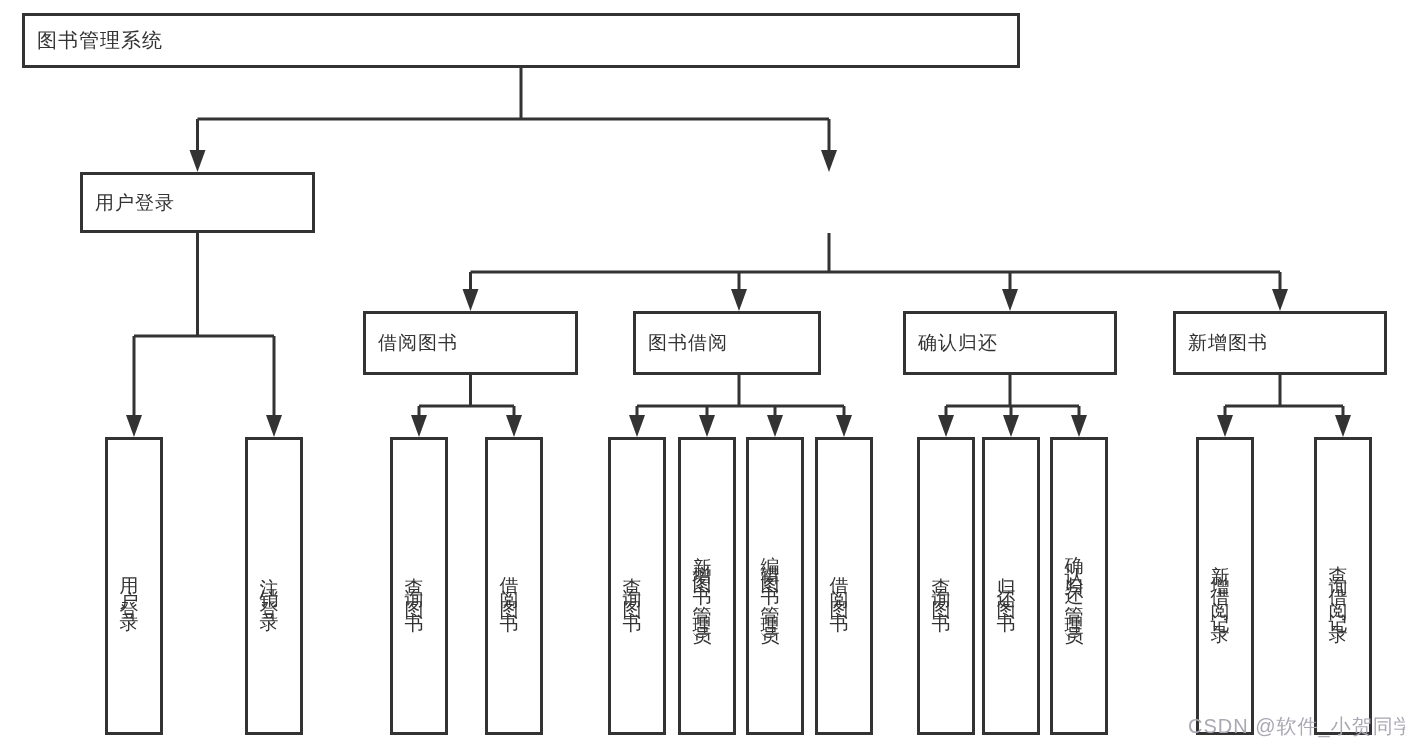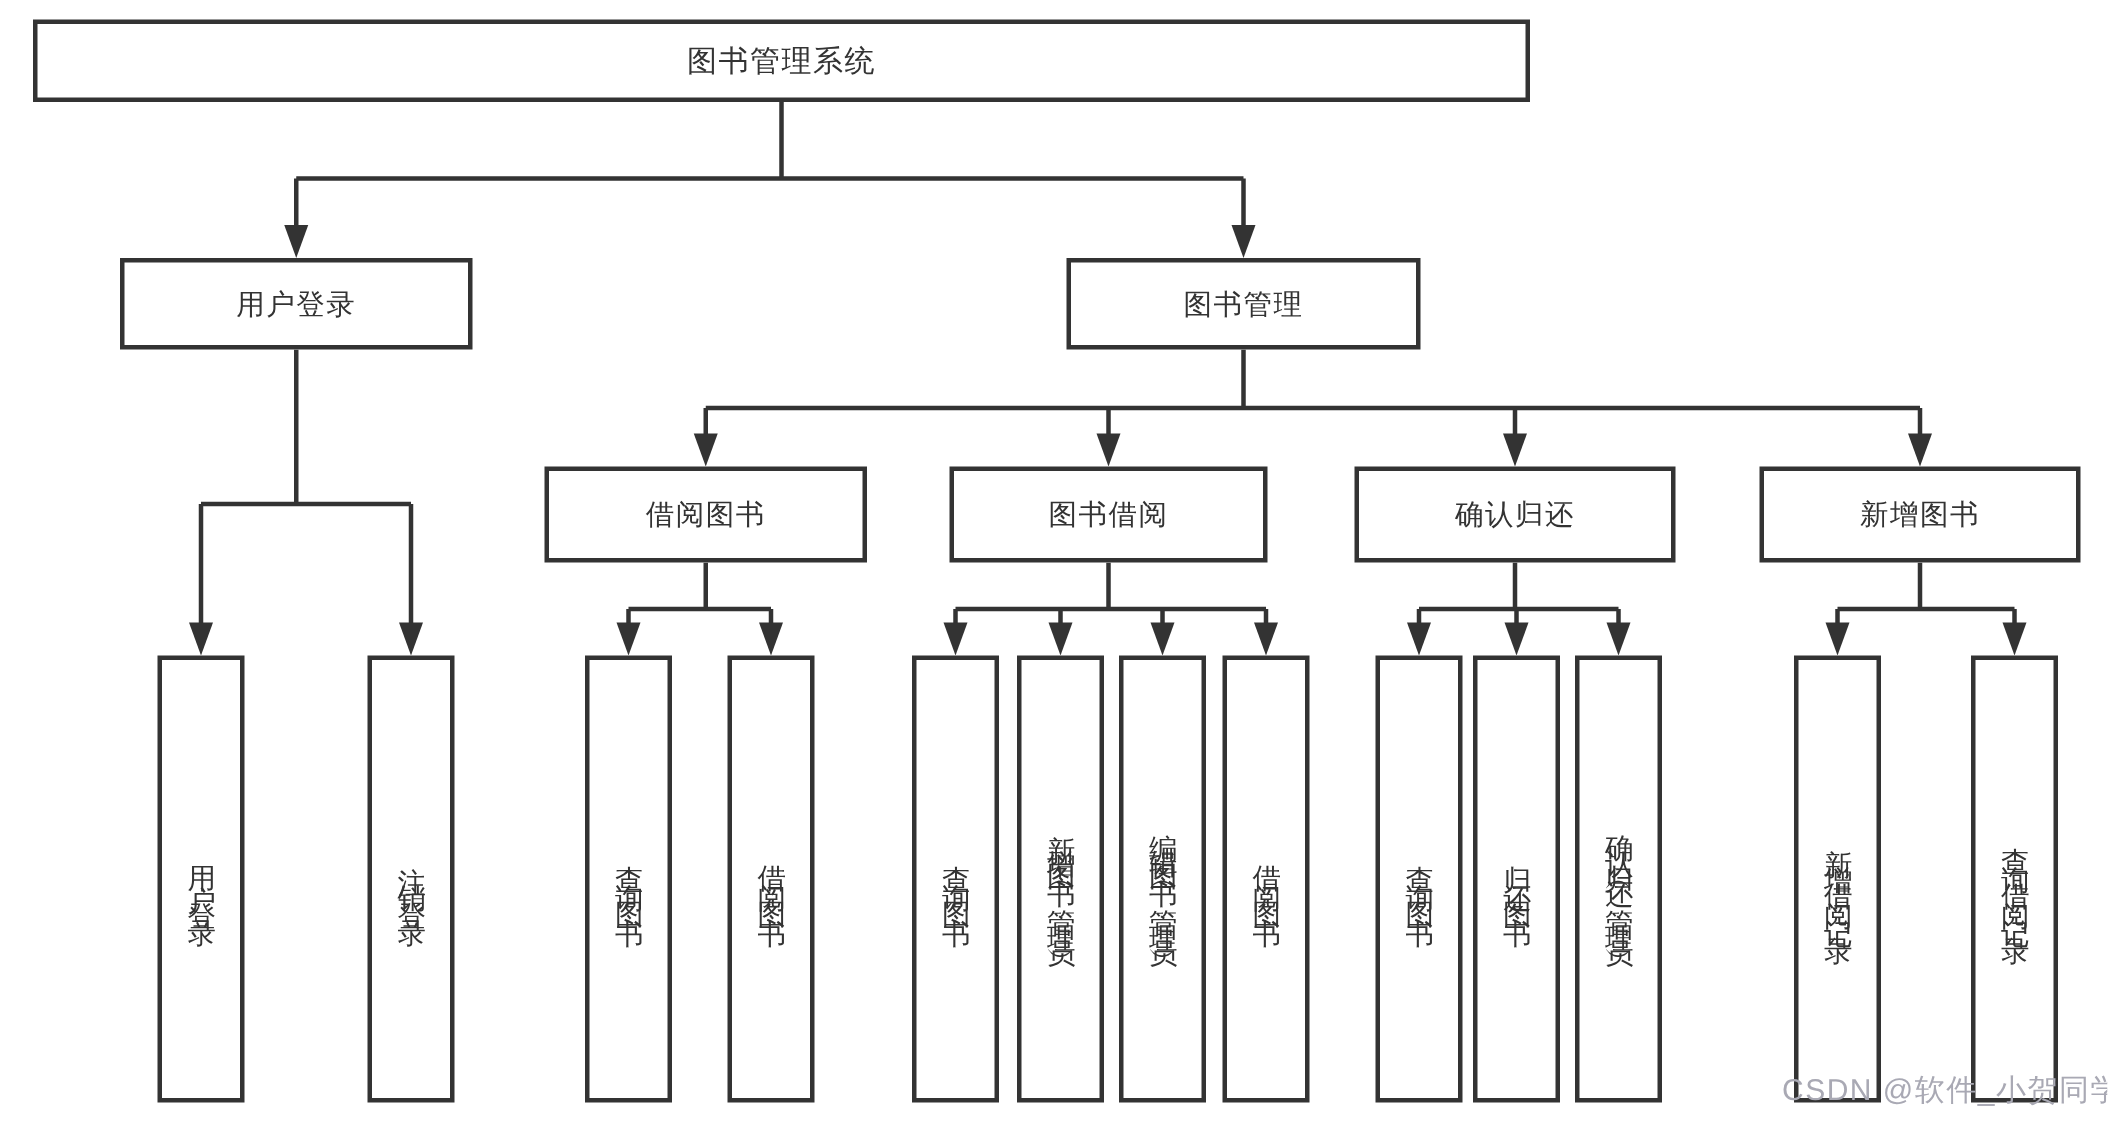--- a/index.html
+++ b/index.html
@@ -33,22 +33,23 @@
     fill: #333333;
     stroke: none;
   }
   .box {
     position: absolute;
     box-sizing: border-box;
     border: 3px solid #333333;
     background: #ffffff;
     display: flex;
     align-items: center;
-    justify-content: center;
+    justify-content: flex-start;
     z-index: 2;
+    padding-left: 12px;
   }
   .hlabel {
     font-size: 19px;
     color: #333333;
     letter-spacing: 1px;
     white-space: nowrap;
   }
   .vlabel {
     writing-mode: vertical-rl;
     text-orientation: mixed;
@@ -124,28 +125,25 @@
     </g>
   </svg>
 
   <div class="box" style="left:22px;top:13px;width:998px;height:55px">
     <span class="hlabel" style="font-size:20px">图书管理系统</span>
   </div>
 
   <div class="box" style="left:80px;top:172px;width:235px;height:61px">
     <span class="hlabel">用户登录</span>
   </div>
-  <div class="box" style="left:711px;top:172px;width:236px;height:61px">
-    <span class="hlabel">图书管理</span>
-  </div>
 
   <div class="box" style="left:363px;top:311px;width:215px;height:64px">
     <span class="hlabel">借阅图书</span>
   </div>
-  <div class="box" style="left:633px;top:311px;width:212px;height:64px">
+  <div class="box" style="left:633px;top:311px;width:188px;height:64px">
     <span class="hlabel">图书借阅</span>
   </div>
   <div class="box" style="left:903px;top:311px;width:214px;height:64px">
     <span class="hlabel">确认归还</span>
   </div>
   <div class="box" style="left:1173px;top:311px;width:214px;height:64px">
     <span class="hlabel">新增图书</span>
   </div>
 
   <div class="box" style="left:105px;top:437px;width:58px;height:298px">

